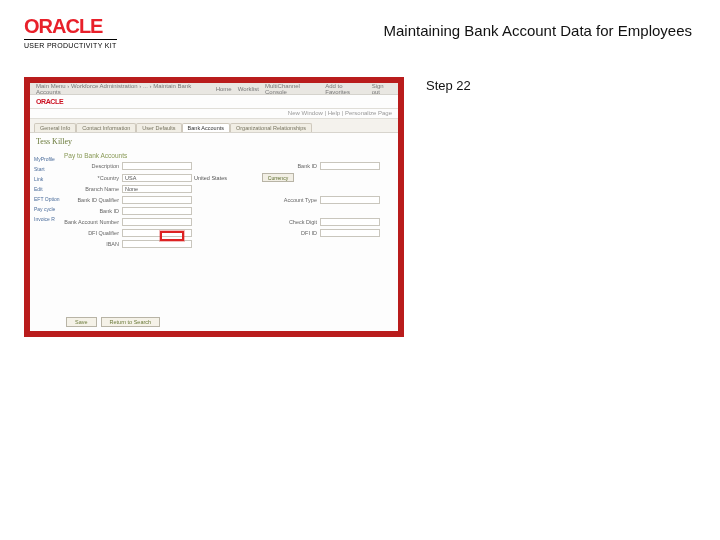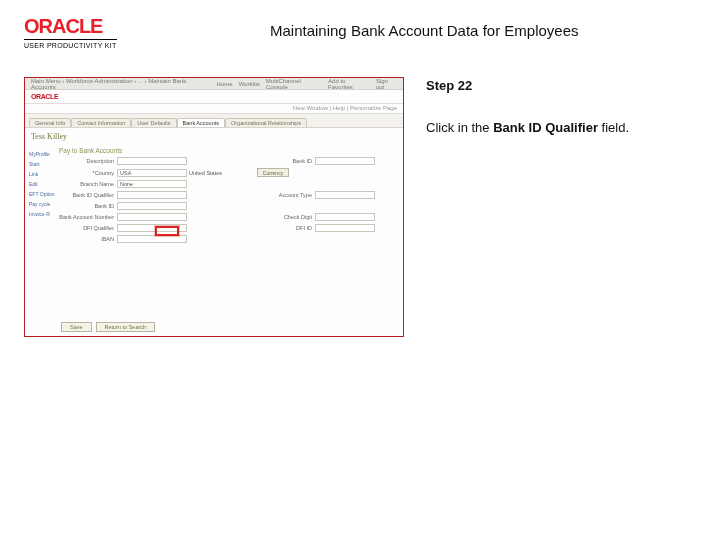--- a/index.html
+++ b/index.html
@@ -33,42 +33,42 @@
   .upk-line {
     font-size: 7px;
     letter-spacing: 0.3px;
     color: #000;
     border-top: 1px solid #000;
     padding-top: 2px;
     margin-top: 3px;
   }
   .title {
     flex: 1;
-    text-align: center;
+    text-align: right;
     font-size: 15px;
     color: #111;
     padding-top: 6px;
     padding-right: 4px;
   }
   .content {
     display: flex;
     padding: 20px 24px 0 24px;
     gap: 22px;
   }
   .left-col { width: 380px; }
   .right-col { flex: 1; font-size: 13px; line-height: 1.35; color: #111; }
-  .right-col .step-label { margin-bottom: 24px; font-weight: bold; }
+  .right-col .step-label { margin-bottom: 13px; }
   .right-col p { margin-bottom: 18px; }
   .right-col b { font-weight: bold; }
 
   
   .thumb {
     width: 380px;
     height: 260px;
-    border: 1px solid #b91c1c;
+    border: 6px solid #b91c1c;
     background: #fdfdfd;
     font-size: 6px;
     color: #888;
     overflow: hidden;
     position: relative;
   }
   .thumb-top {
     height: 12px;
     background: #e9e7e2;
     border-bottom: 1px solid #d5d3cd;
@@ -293,17 +293,14 @@
       <div class="highlight" style="left:130px; top:148px; width:24px; height:10px;"></div>
       <div class="thumb-footer">
         <span class="fbtn">Save</span>
         <span class="fbtn">Return to Search</span>
       </div>
     </div>
   </div>
 
   <div class="right-col">
     <p class="step-label">Step 22</p>
-    <p>
-      <span>Click in the </span><b>Bank ID Qualifier</b><span> field.</span>
-    </p>
   </div>
 </div>
 
 </body></html>

